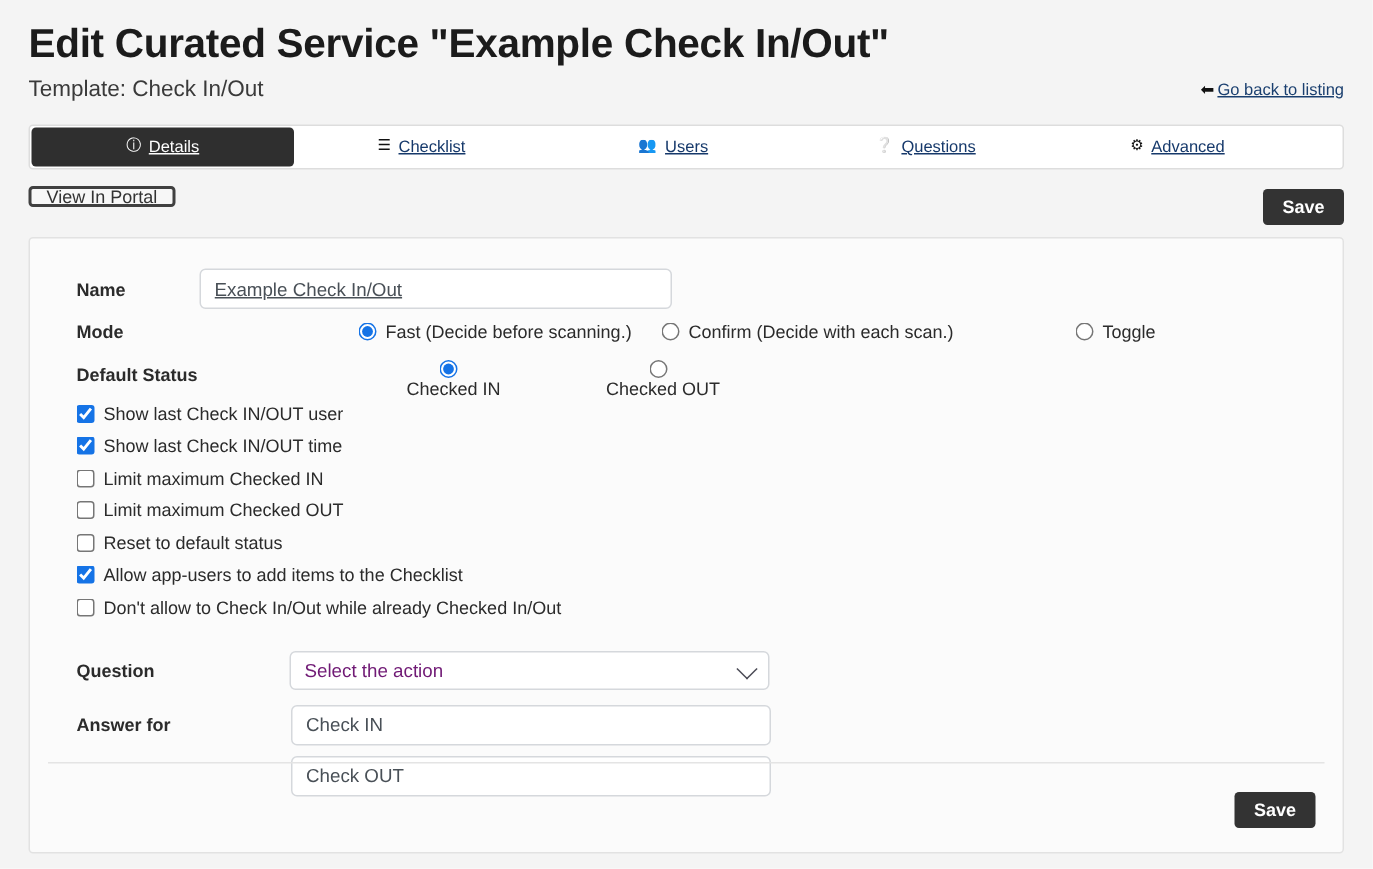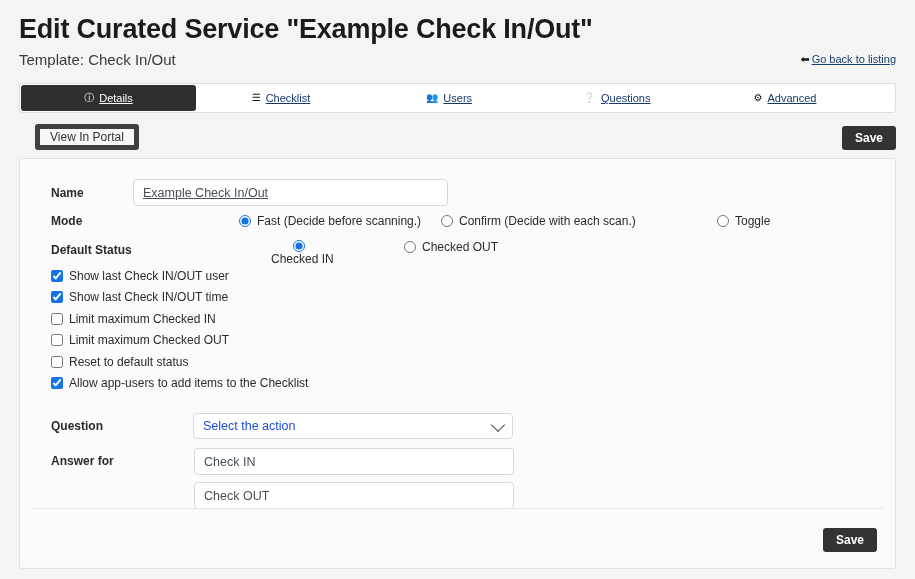--- a/index.html
+++ b/index.html
@@ -109,30 +109,30 @@
   .tab-4 { width: 168px; }
 
   
   .toolbar {
     position: relative;
     height: 32px;
     margin-top: 11px;
   }
   .btn-outline {
     position: absolute;
-    left: 16px;
+    left: 0;
     top: 0;
-    height: 26px;
+    height: 14px;
     padding: 0 10px;
     display: inline-flex;
     align-items: center;
     font-size: 12px;
     color: #333;
     background: #f7f7f7;
-    border: 5px solid #404040;
+    border: 2px solid #404040;
     border-radius: 3px;
     cursor: pointer;
     font-family: "Liberation Sans", sans-serif;
   }
   .btn-dark {
     height: 24px;
     padding: 0 13px;
     display: inline-flex;
     align-items: center;
     justify-content: center;
@@ -215,21 +215,21 @@
     margin: 0 6px 0 0;
     width: 12px;
     height: 12px;
     accent-color: #1573e6;
     cursor: pointer;
   }
   .mode-o1 { position: absolute; left: 118px; }
   .mode-o2 { position: absolute; left: 320px; }
   .mode-o3 { position: absolute; left: 596px; }
   .st-o1 { position: absolute; left: 229px; flex-direction: column; }
-  .st-o2 { position: absolute; left: 362px; }
+  .st-o2 { position: absolute; left: 362px; flex-direction: column; }
   .rel { position: relative; width: 100%; }
 
   
   .checks {
     margin-top: 4px;
     padding-left: 9px;
   }
   .chk-row {
     display: flex;
     align-items: center;
@@ -257,21 +257,21 @@
     width: 320px;
     margin-left: 72px;
   }
   .select-box select {
     box-sizing: border-box;
     width: 320px;
     height: 26px;
     border: 1px solid #d5d8dc;
     border-radius: 4px;
     background: #ffffff;
-    color: #1d4ed8;
+    color: #701a75;
     font-size: 12.5px;
     font-family: "Liberation Sans", sans-serif;
     padding: 0 24px 0 9px;
     -webkit-appearance: none;
     appearance: none;
     outline: none;
     cursor: pointer;
   }
   .select-arrow {
     position: absolute;
@@ -418,20 +418,24 @@
         <span>Limit maximum Checked OUT</span>
       </label>
       <label class="chk-row">
         <input type="checkbox" style="">
         <span>Reset to default status</span>
       </label>
       <label class="chk-row">
         <input type="checkbox" checked="" style="">
         <span>Allow app-users to add items to the Checklist</span>
       </label>
+      <label class="chk-row">
+        <input type="checkbox" style="">
+        <span>Don't allow to Check In/Out while already Checked In/Out</span>
+      </label>
     </div>
 
     <div class="form-row row-question">
       <div class="form-label">Question</div>
       <div class="select-box">
         <select>
           <option>Select the action</option>
         </select>
         <span class="select-arrow"></span>
       </div>

